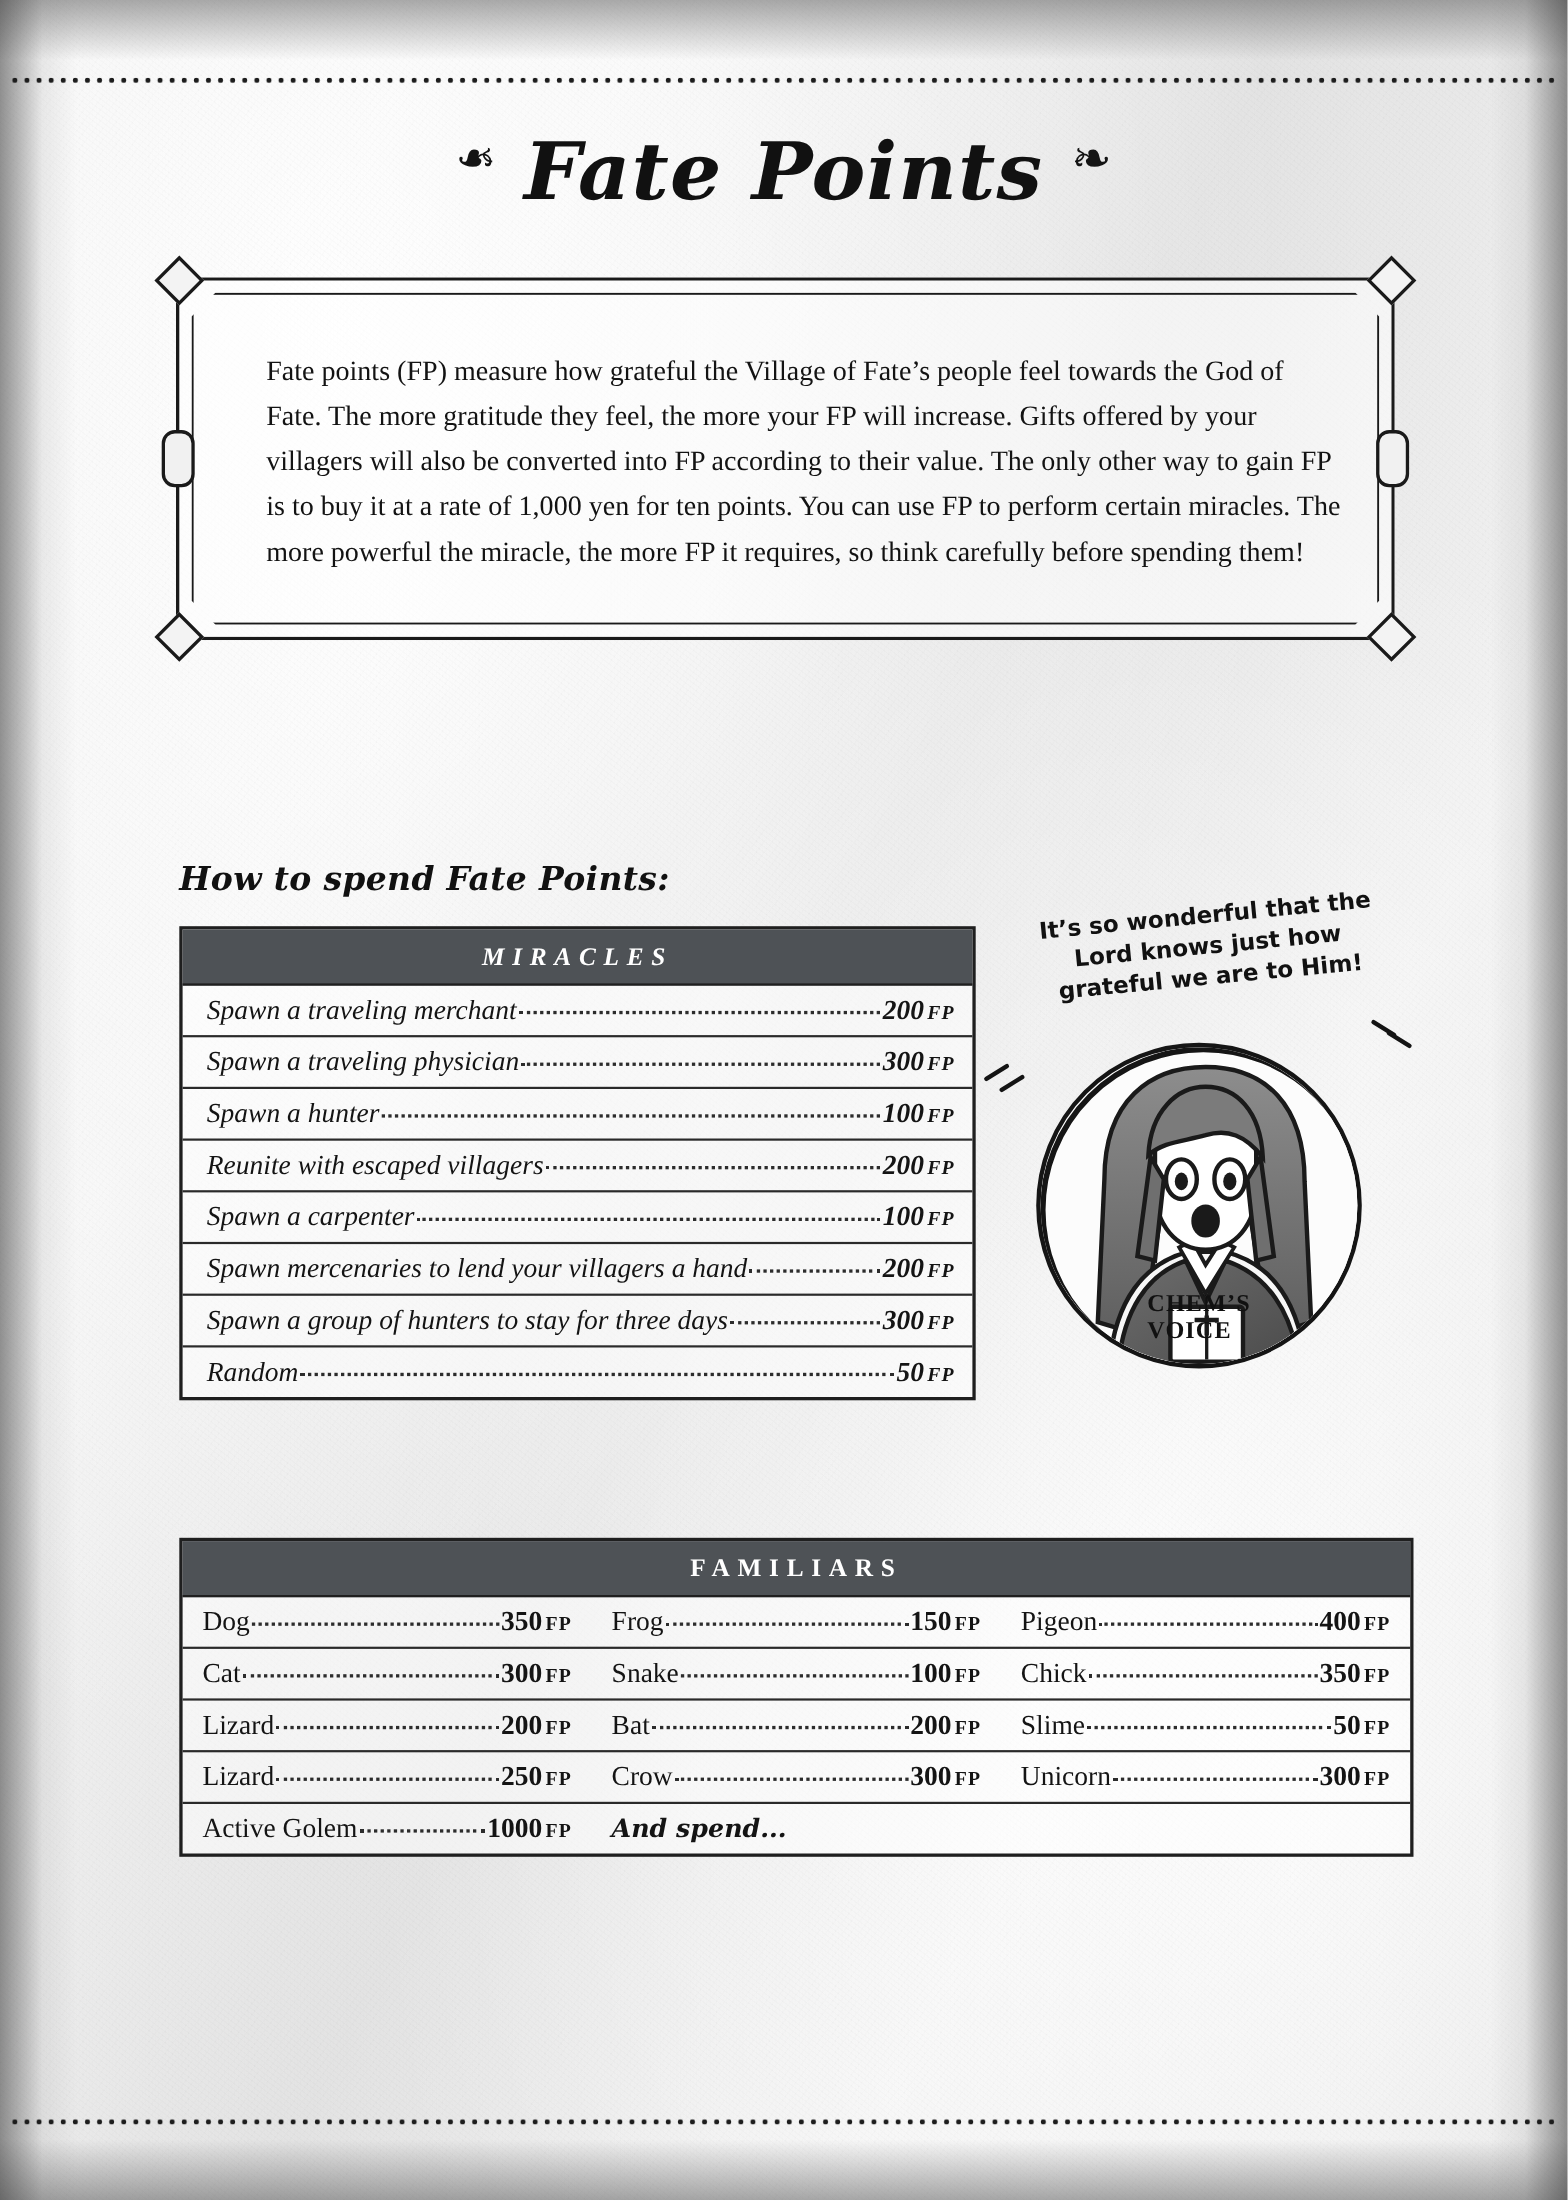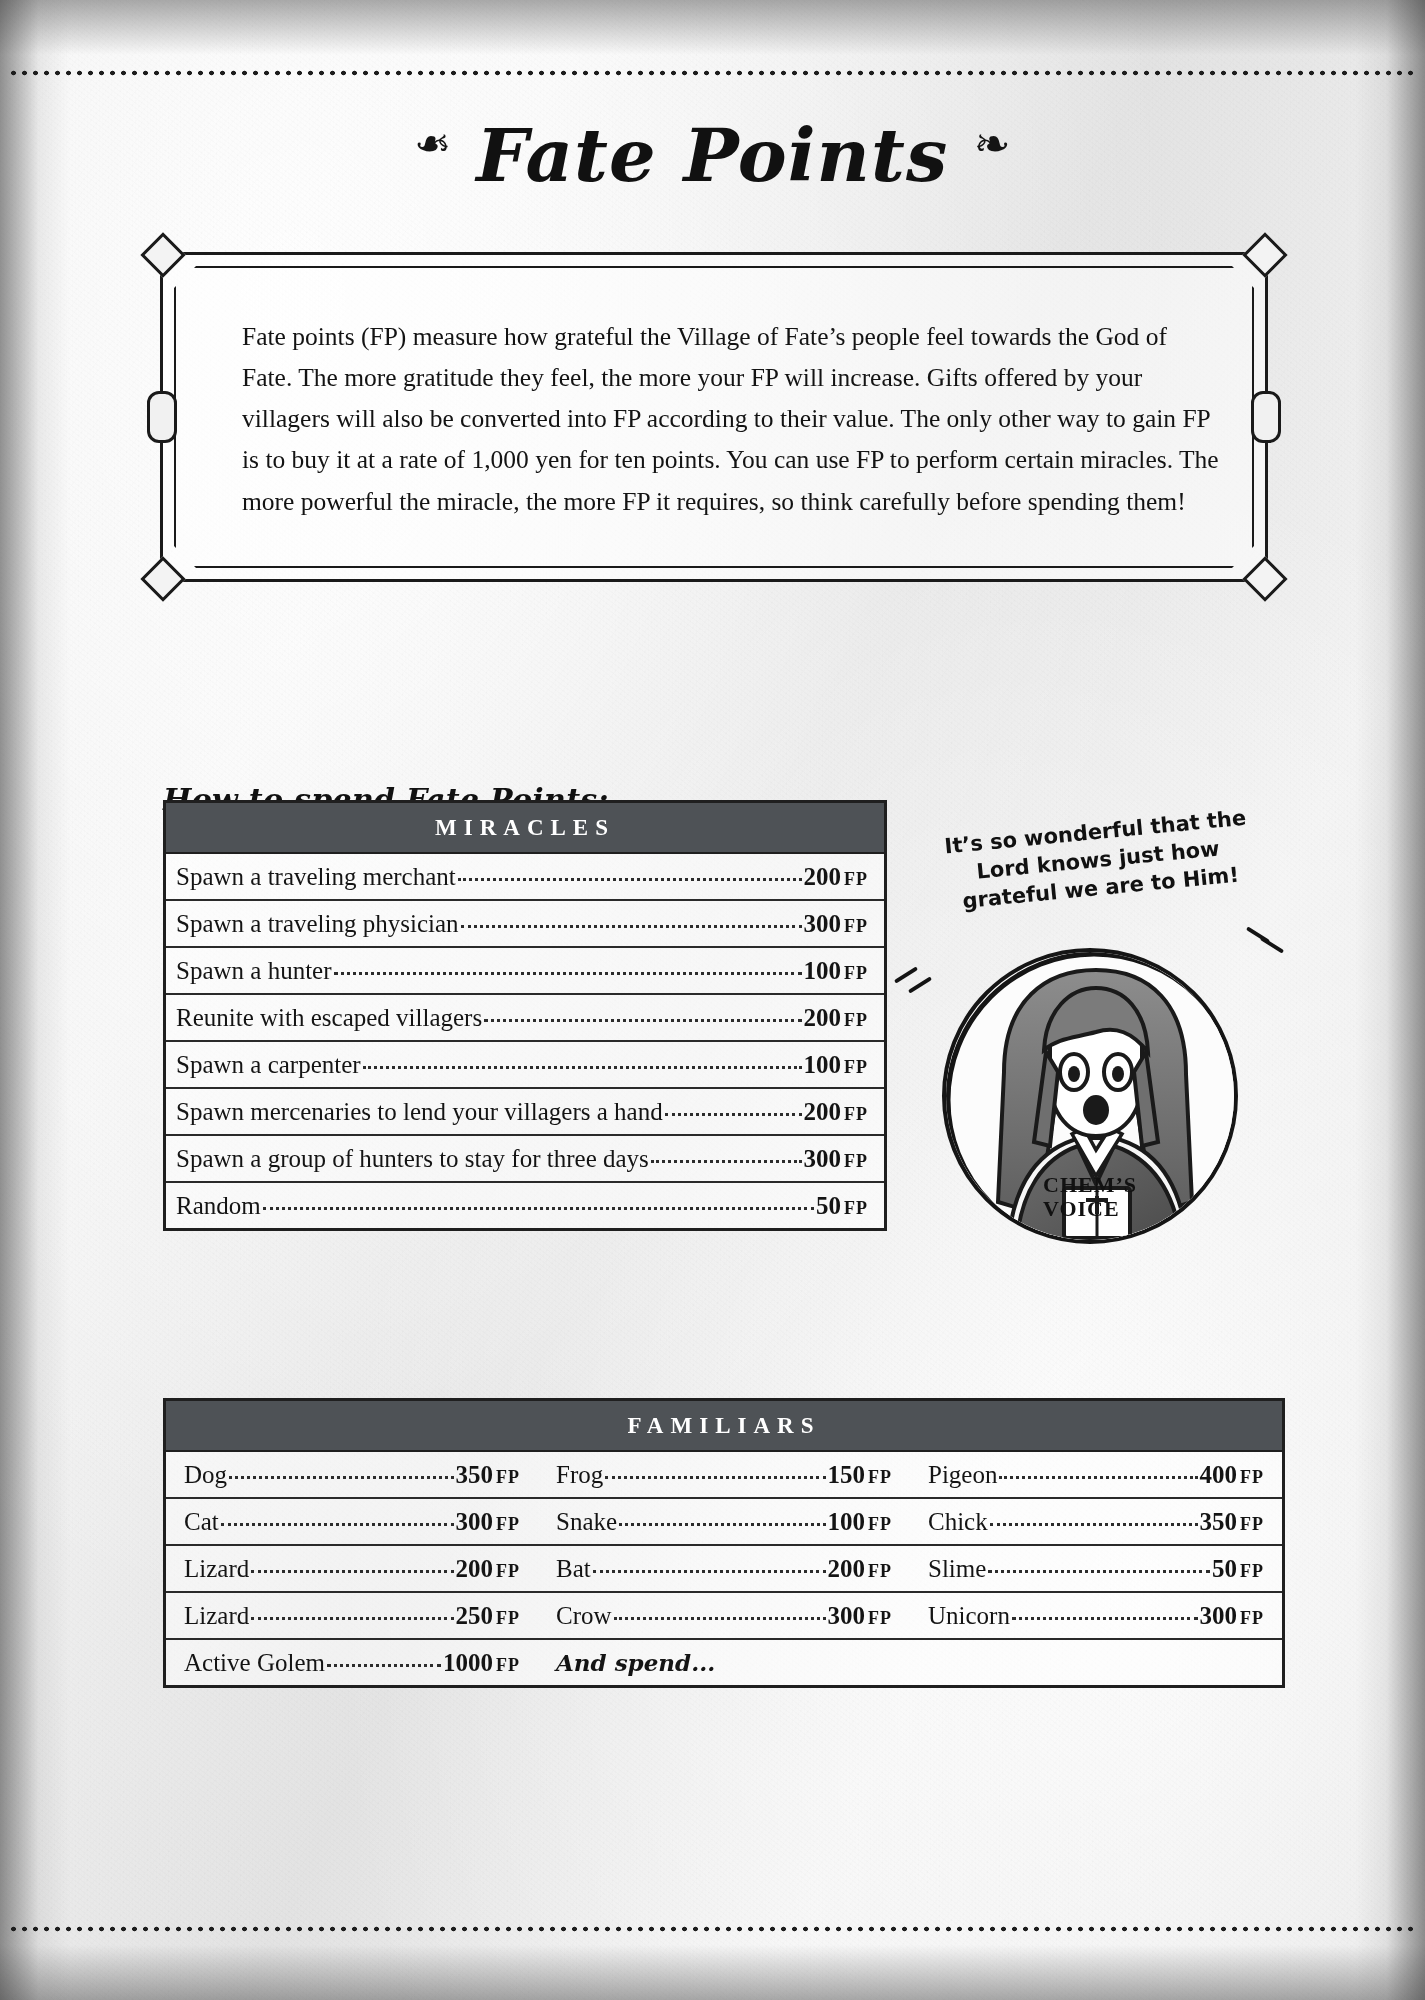--- a/index.html
+++ b/index.html
@@ -172,21 +172,21 @@
     font-weight: 700;
     letter-spacing: 7px;
     font-size: 23px;
     padding: 12px 0 11px;
     border-bottom: 2px solid #1f1f1f;
   }
   .row {
     display: flex;
     align-items: baseline;
     border-bottom: 2px solid #2a2a2a;
-    padding: 9px 16px 8px 10px;
+    padding: 9px 16px 8px 22px;
     font-size: 25px;
     color: #141414;
     box-sizing: border-box;
   }
   .row:last-child { border-bottom: none; }
   .row .nm { white-space: nowrap; }
   .row .dots {
     flex: 1 1 auto;
     margin: 0 2px 0 2px;
     position: relative;
@@ -200,21 +200,21 @@
     font-weight: 700;
     font-size: 25px;
   }
   .row .val .fp {
     font-size: 18px;
     letter-spacing: 1px;
     margin-left: 3px;
     font-weight: 700;
   }
 
-  #miracles-table { left: 163px; top: 800px; width: 724px; }
+  #miracles-table { left: 163px; top: 842px; width: 724px; font-style: italic; }
   #familiars-table { left: 163px; top: 1398px; width: 1122px; }
 
   .fam-grid { display: flex; flex-direction: column; }
   .fam-row { display: flex; border-bottom: 2px solid #2a2a2a; }
   .fam-row:last-child { border-bottom: none; }
   .fam-cell {
     flex: 1 1 33.3333%;
     display: flex;
     align-items: baseline;
     padding: 9px 18px 8px 18px;

